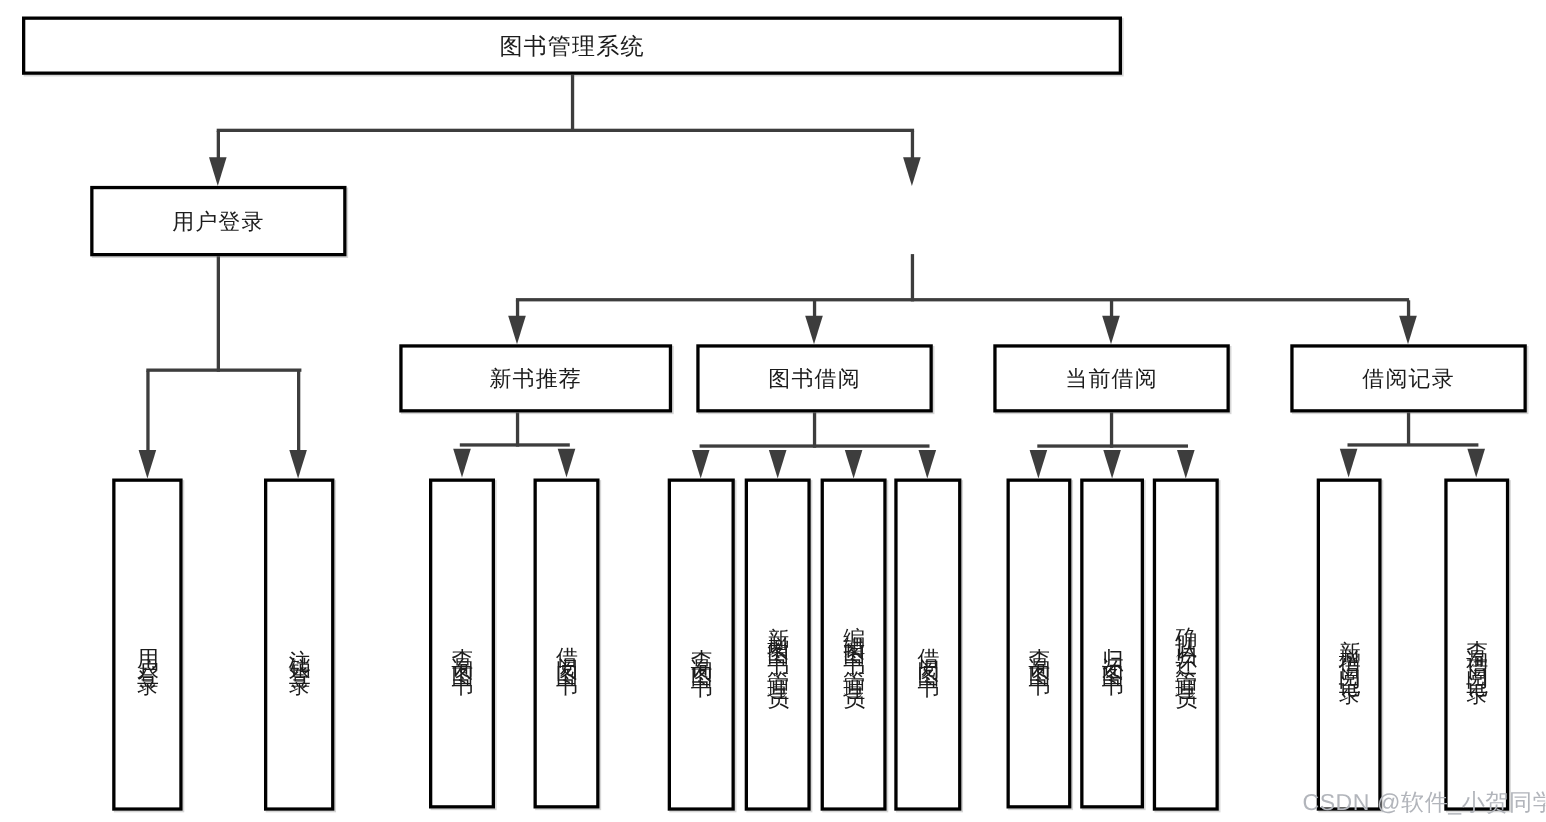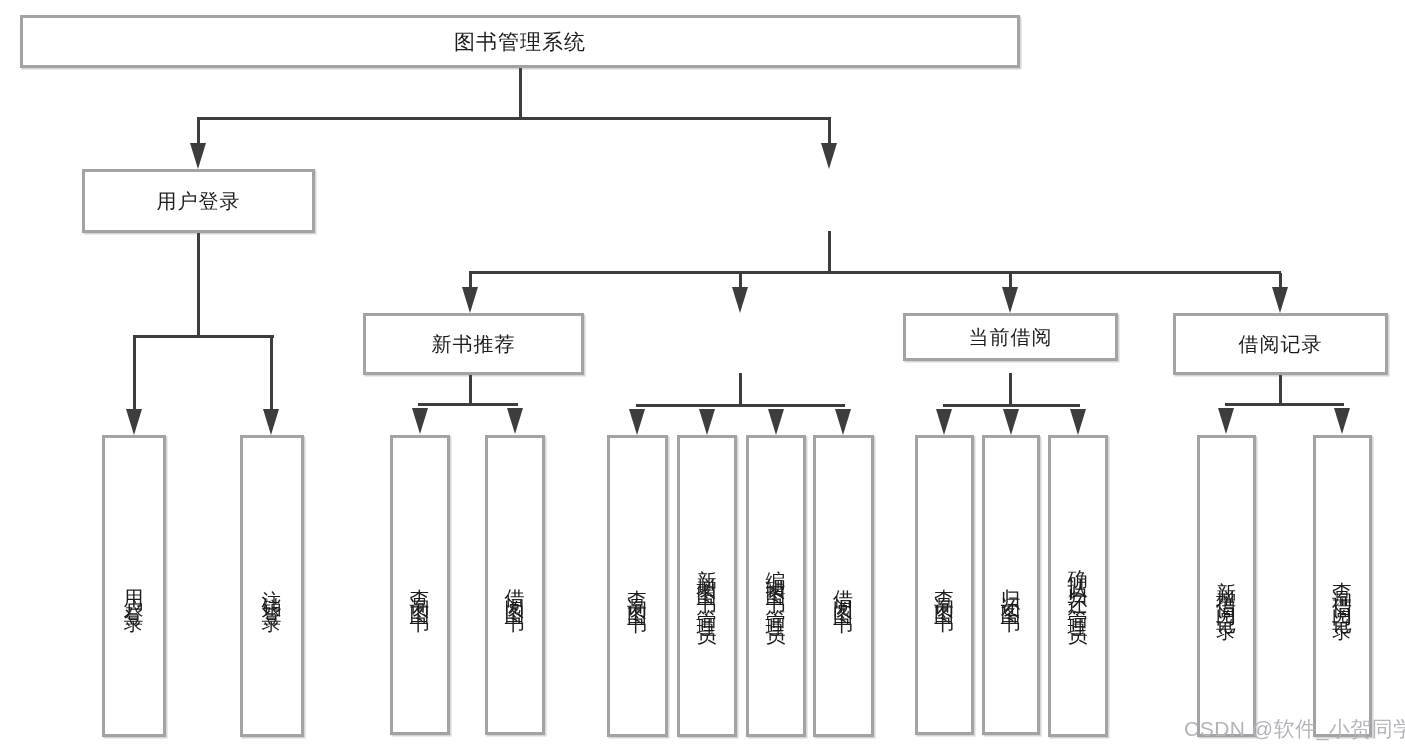--- a/index.html
+++ b/index.html
@@ -6,21 +6,21 @@
   #canvas{
     position:relative;
     width:1405px;height:747px;
     background:#ffffff;
     font-family:"Liberation Sans","DejaVu Sans",sans-serif;
     overflow:hidden;
   }
   .box{
     position:absolute;
     box-sizing:border-box;
-    border:3px solid #a3a3a3;
+    border:3px solid #000000;
     background:#ffffff;
     display:flex;
     align-items:center;
     justify-content:center;
     color:#1c1c1c;
     font-size:20px;
     letter-spacing:1px;
     box-shadow:1.5px 1.5px 0 rgba(90,90,90,0.25);
     z-index:2;
   }
@@ -81,24 +81,27 @@
   <div class="ln" style="left:469px;top:271px;width:812px;height:3px;"></div>
   <div class="ln" style="left:469px;top:273px;width:3px;height:18px;"></div>
   <div class="arr" style="left:462px;top:287px;"></div>
   <div class="ln" style="left:739px;top:273px;width:3px;height:18px;"></div>
   <div class="arr" style="left:732px;top:287px;"></div>
   <div class="ln" style="left:1009px;top:273px;width:3px;height:18px;"></div>
   <div class="arr" style="left:1002px;top:287px;"></div>
   <div class="ln" style="left:1279px;top:273px;width:3px;height:18px;"></div>
   <div class="arr" style="left:1272px;top:287px;"></div>
 
-  <div class="box" style="left:363px;top:313px;width:221px;height:62px;">
+  <div class="box" style="left:363px;top:313px;width:248px;height:62px;">
     <span>新书推荐</span>
   </div>
-  <div class="box" style="left:903px;top:313px;width:215px;height:48px;">
+  <div class="box" style="left:633px;top:313px;width:215px;height:62px;">
+    <span>图书借阅</span>
+  </div>
+  <div class="box" style="left:903px;top:313px;width:215px;height:62px;">
     <span>当前借阅</span>
   </div>
   <div class="box" style="left:1173px;top:313px;width:215px;height:62px;">
     <span>借阅记录</span>
   </div>
 
   <div class="ln" style="left:469px;top:373px;width:3px;height:33px;"></div>
   <div class="ln" style="left:418px;top:403px;width:100px;height:3px;"></div>
   <div class="arr" style="left:412px;top:408px;"></div>
   <div class="arr" style="left:507px;top:408px;"></div>

